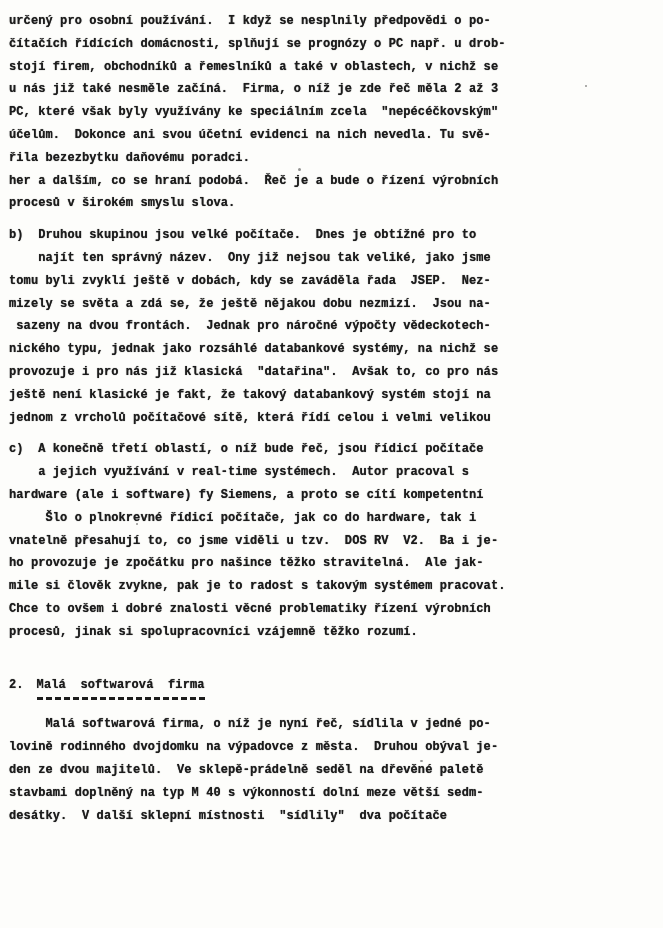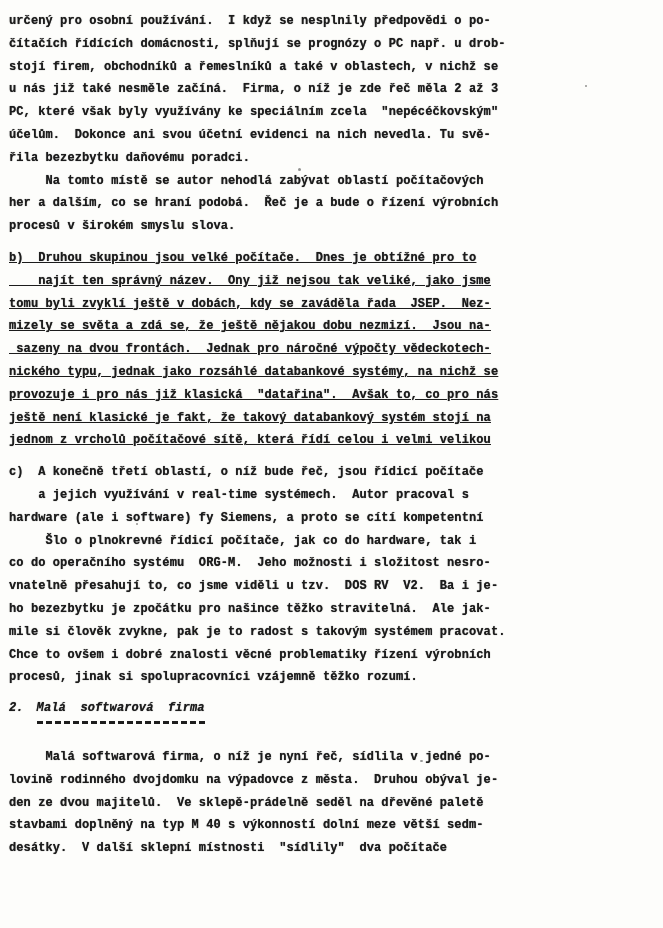--- a/index.html
+++ b/index.html
@@ -43,51 +43,49 @@
       <div class="para">
         <div class="line">určený pro osobní používání.  I když se nesplnily předpovědi o po-</div>
         <div class="line">čítačích řídících domácnosti, splňují se prognózy o PC např. u drob-</div>
         <div class="line">stojí firem, obchodníků a řemeslníků a také v oblastech, v nichž se</div>
         <div class="line">u nás již také nesměle začíná.  Firma, o níž je zde řeč měla 2 až 3</div>
         <div class="line">PC, které však byly využívány ke speciálním zcela  "nepécéčkovským"</div>
         <div class="line">účelům.  Dokonce ani svou účetní evidenci na nich nevedla. Tu svě-</div>
         <div class="line">řila bezezbytku daňovému poradci.</div>
       </div>
       <div class="para">
-        <div class="line">     Na tomto místě se autor nehodlá zabývat oblastí počítačových</div>
         <div class="line">her a dalším, co se hraní podobá.  Řeč je a bude o řízení výrobních</div>
         <div class="line">procesů v širokém smyslu slova.</div>
       </div>
-      <div class="para" style="margin-top: 9px; text-decoration: underline;">
+      <div class="para" style="margin-top: 9px;">
         <div class="line">b)  Druhou skupinou jsou velké počítače.  Dnes je obtížné pro to</div>
         <div class="line">    najít ten správný název.  Ony již nejsou tak veliké, jako jsme</div>
         <div class="line">tomu byli zvyklí ještě v dobách, kdy se zaváděla řada  JSEP.  Nez-</div>
         <div class="line">mizely se světa a zdá se, že ještě nějakou dobu nezmizí.  Jsou na-</div>
         <div class="line"> sazeny na dvou frontách.  Jednak pro náročné výpočty vědeckotech-</div>
         <div class="line">nického typu, jednak jako rozsáhlé databankové systémy, na nichž se</div>
         <div class="line">provozuje i pro nás již klasická  "datařina".  Avšak to, co pro nás</div>
         <div class="line">ještě není klasické je fakt, že takový databankový systém stojí na</div>
         <div class="line">jednom z vrcholů počítačové sítě, která řídí celou i velmi velikou</div>
       </div>
       <div class="para" style="margin-top: 9px;">
         <div class="line">c)  A konečně třetí oblastí, o níž bude řeč, jsou řídicí počítače</div>
         <div class="line">    a jejich využívání v real-time systémech.  Autor pracoval s</div>
         <div class="line">hardware (ale i software) fy Siemens, a proto se cítí kompetentní</div>
       </div>
       <div class="para">
         <div class="line">     Šlo o plnokrevné řídicí počítače, jak co do hardware, tak i</div>
-        <div class="line">co do operačního systému  ORG-M.  Jeho možnosti i složitost nesro-</div>
         <div class="line">vnatelně přesahují to, co jsme viděli u tzv.  DOS RV  V2.  Ba i je-</div>
-        <div class="line">ho bezezbytku je zpočátku pro našince těžko stravitelná.  Ale jak-</div>
+        <div class="line">ho provozuje je zpočátku pro našince těžko stravitelná.  Ale jak-</div>
         <div class="line">mile si člověk zvykne, pak je to radost s takovým systémem pracovat.</div>
         <div class="line">Chce to ovšem i dobré znalosti věcné problematiky řízení výrobních</div>
         <div class="line">procesů, jinak si spolupracovníci vzájemně těžko rozumí.</div>
       </div>
-      <div class="heading" style="margin-top: 8px; font-style: italic;"><span class="h-num">2.</span><span class="h-title">Malá  softwarová  firma</span></div>
-      <div class="para" style="margin-top: 22px;">
+      <div class="heading" style="margin-top: 30px;"><span class="h-num">2.</span><span class="h-title">Malá  softwarová  firma</span></div>
+      <div class="para" style="margin-top: 13px;">
         <div class="line">     Malá softwarová firma, o níž je nyní řeč, sídlila v jedné po-</div>
         <div class="line">lovině rodinného dvojdomku na výpadovce z města.  Druhou obýval je-</div>
         <div class="line">den ze dvou majitelů.  Ve sklepě-prádelně seděl na dřevěné paletě</div>
         <div class="line">stavbami doplněný na typ M 40 s výkonností dolní meze větší sedm-</div>
         <div class="line">desátky.  V další sklepní místnosti  "sídlily"  dva počítače</div>
       </div>
     </div>
   <span class="speck s1"></span>
   <span class="speck s2"></span>
   <span class="speck s3"></span>

